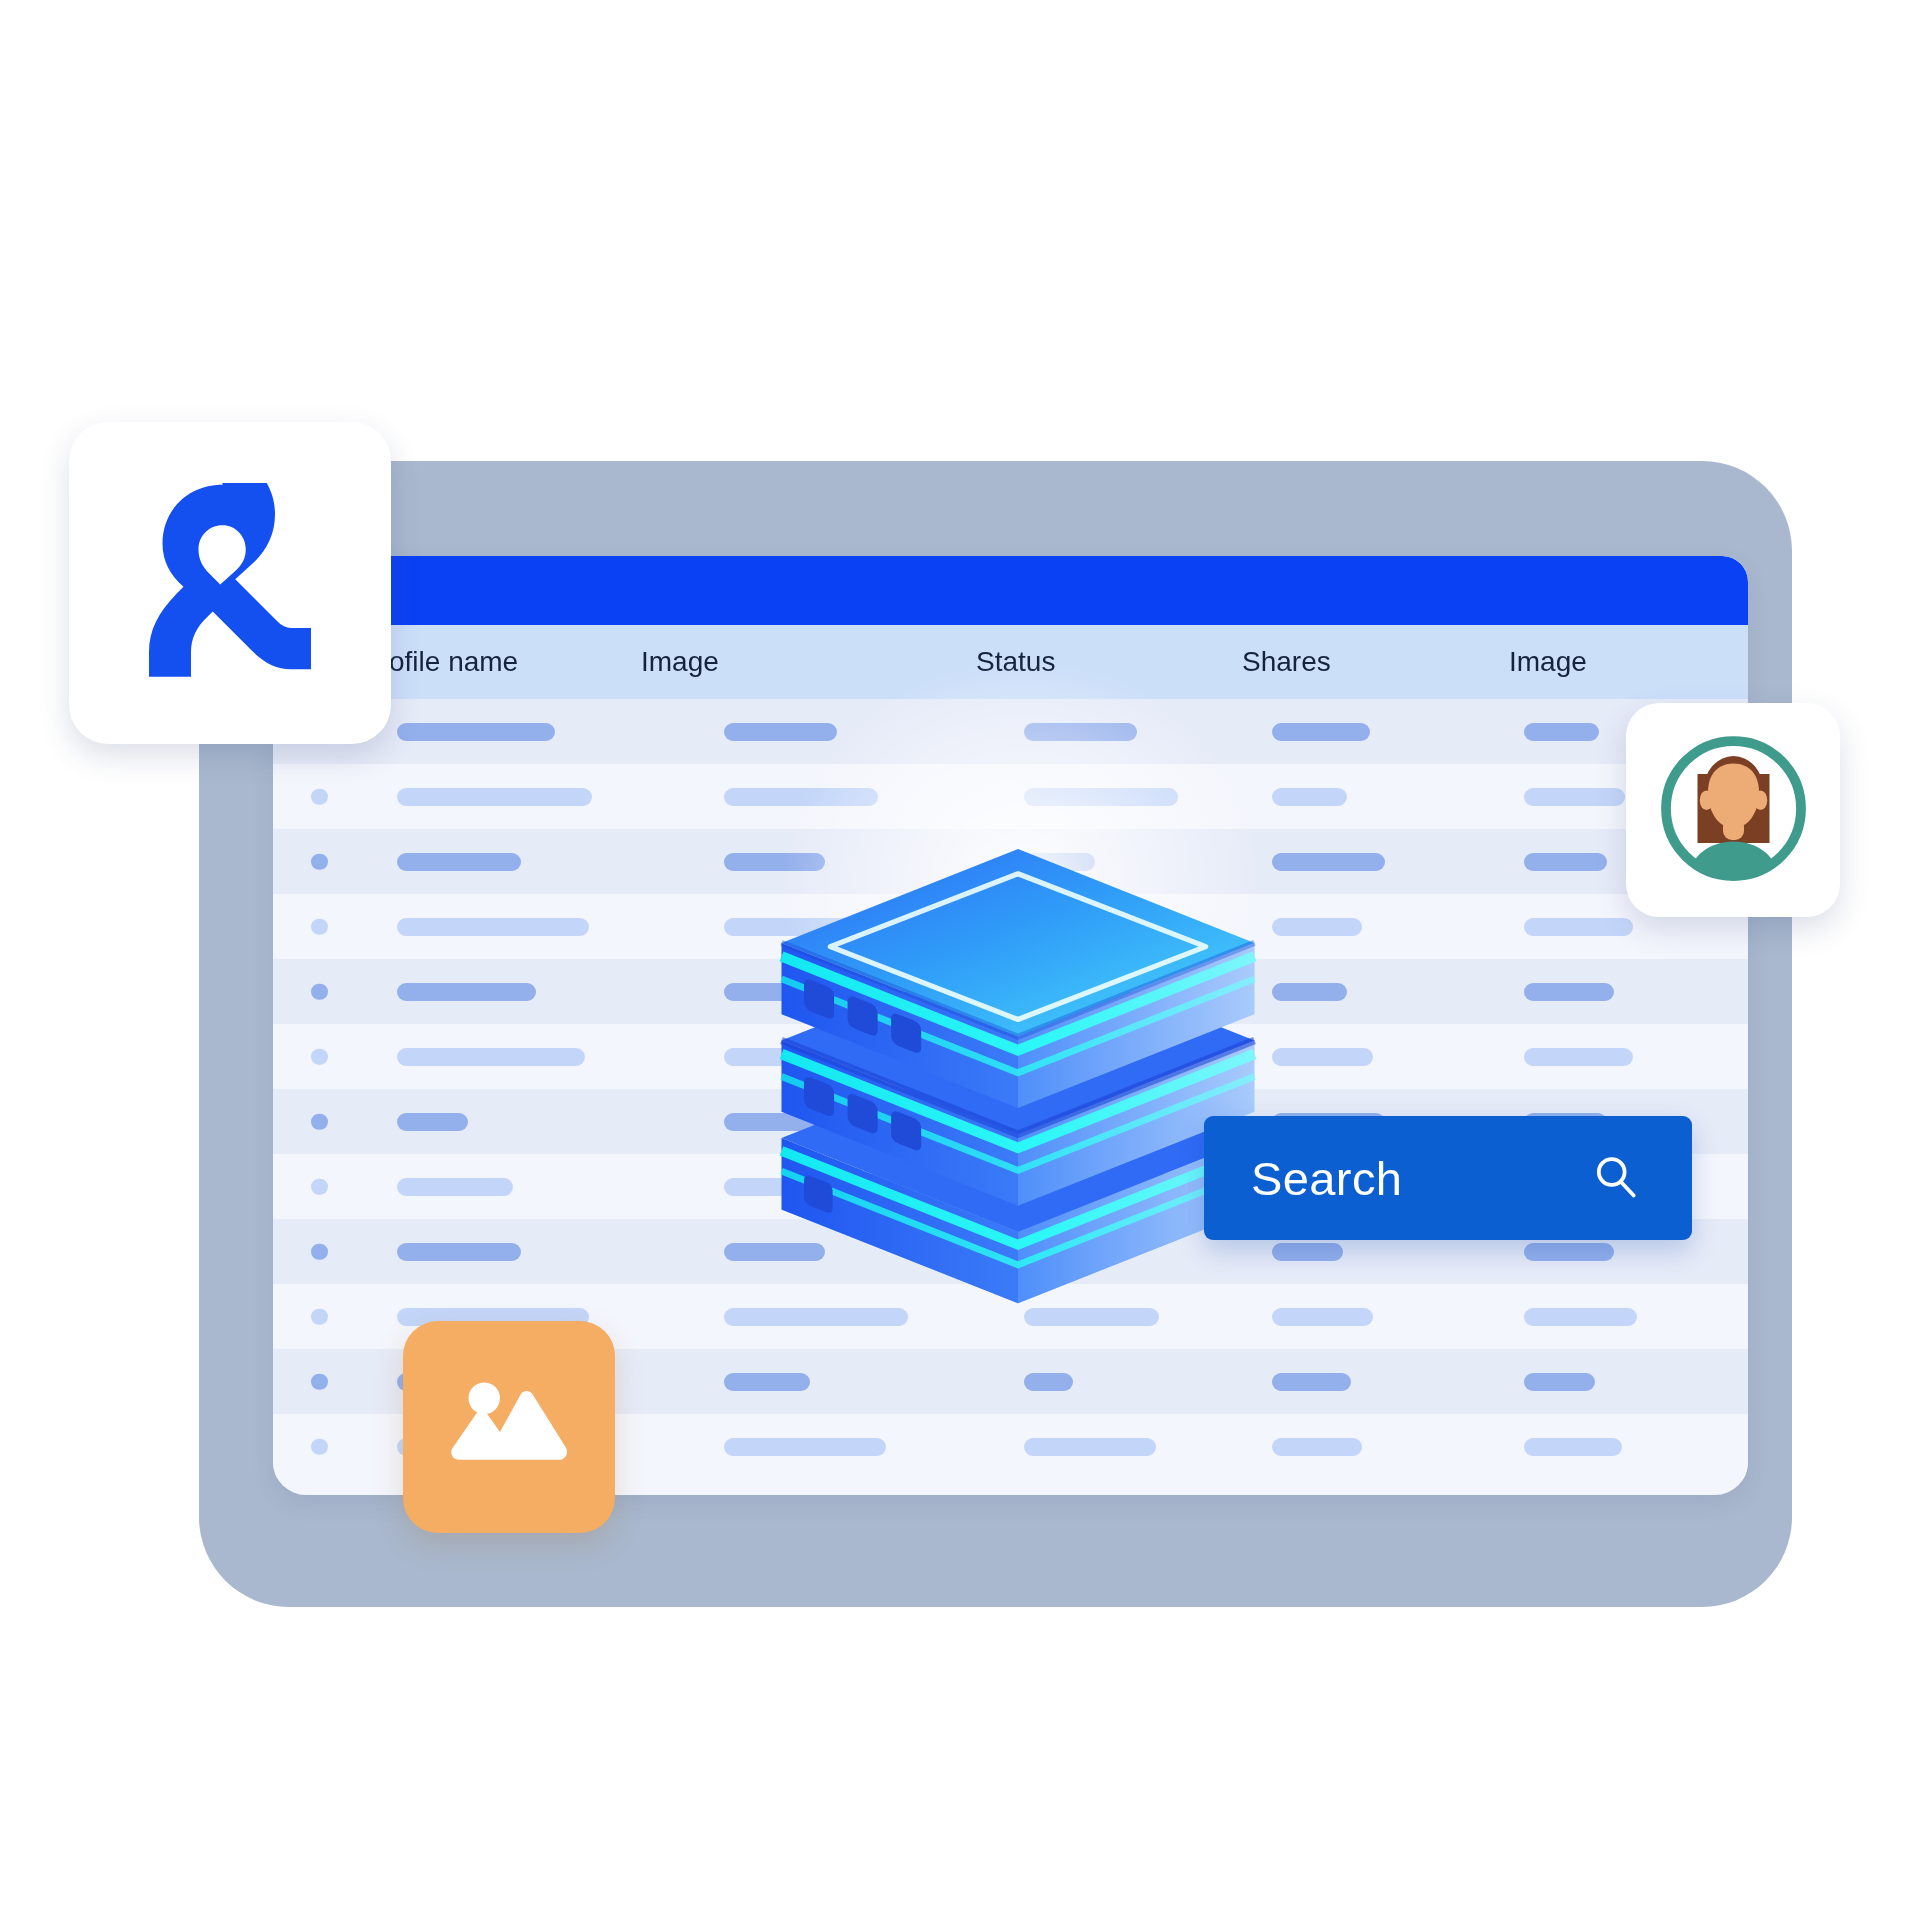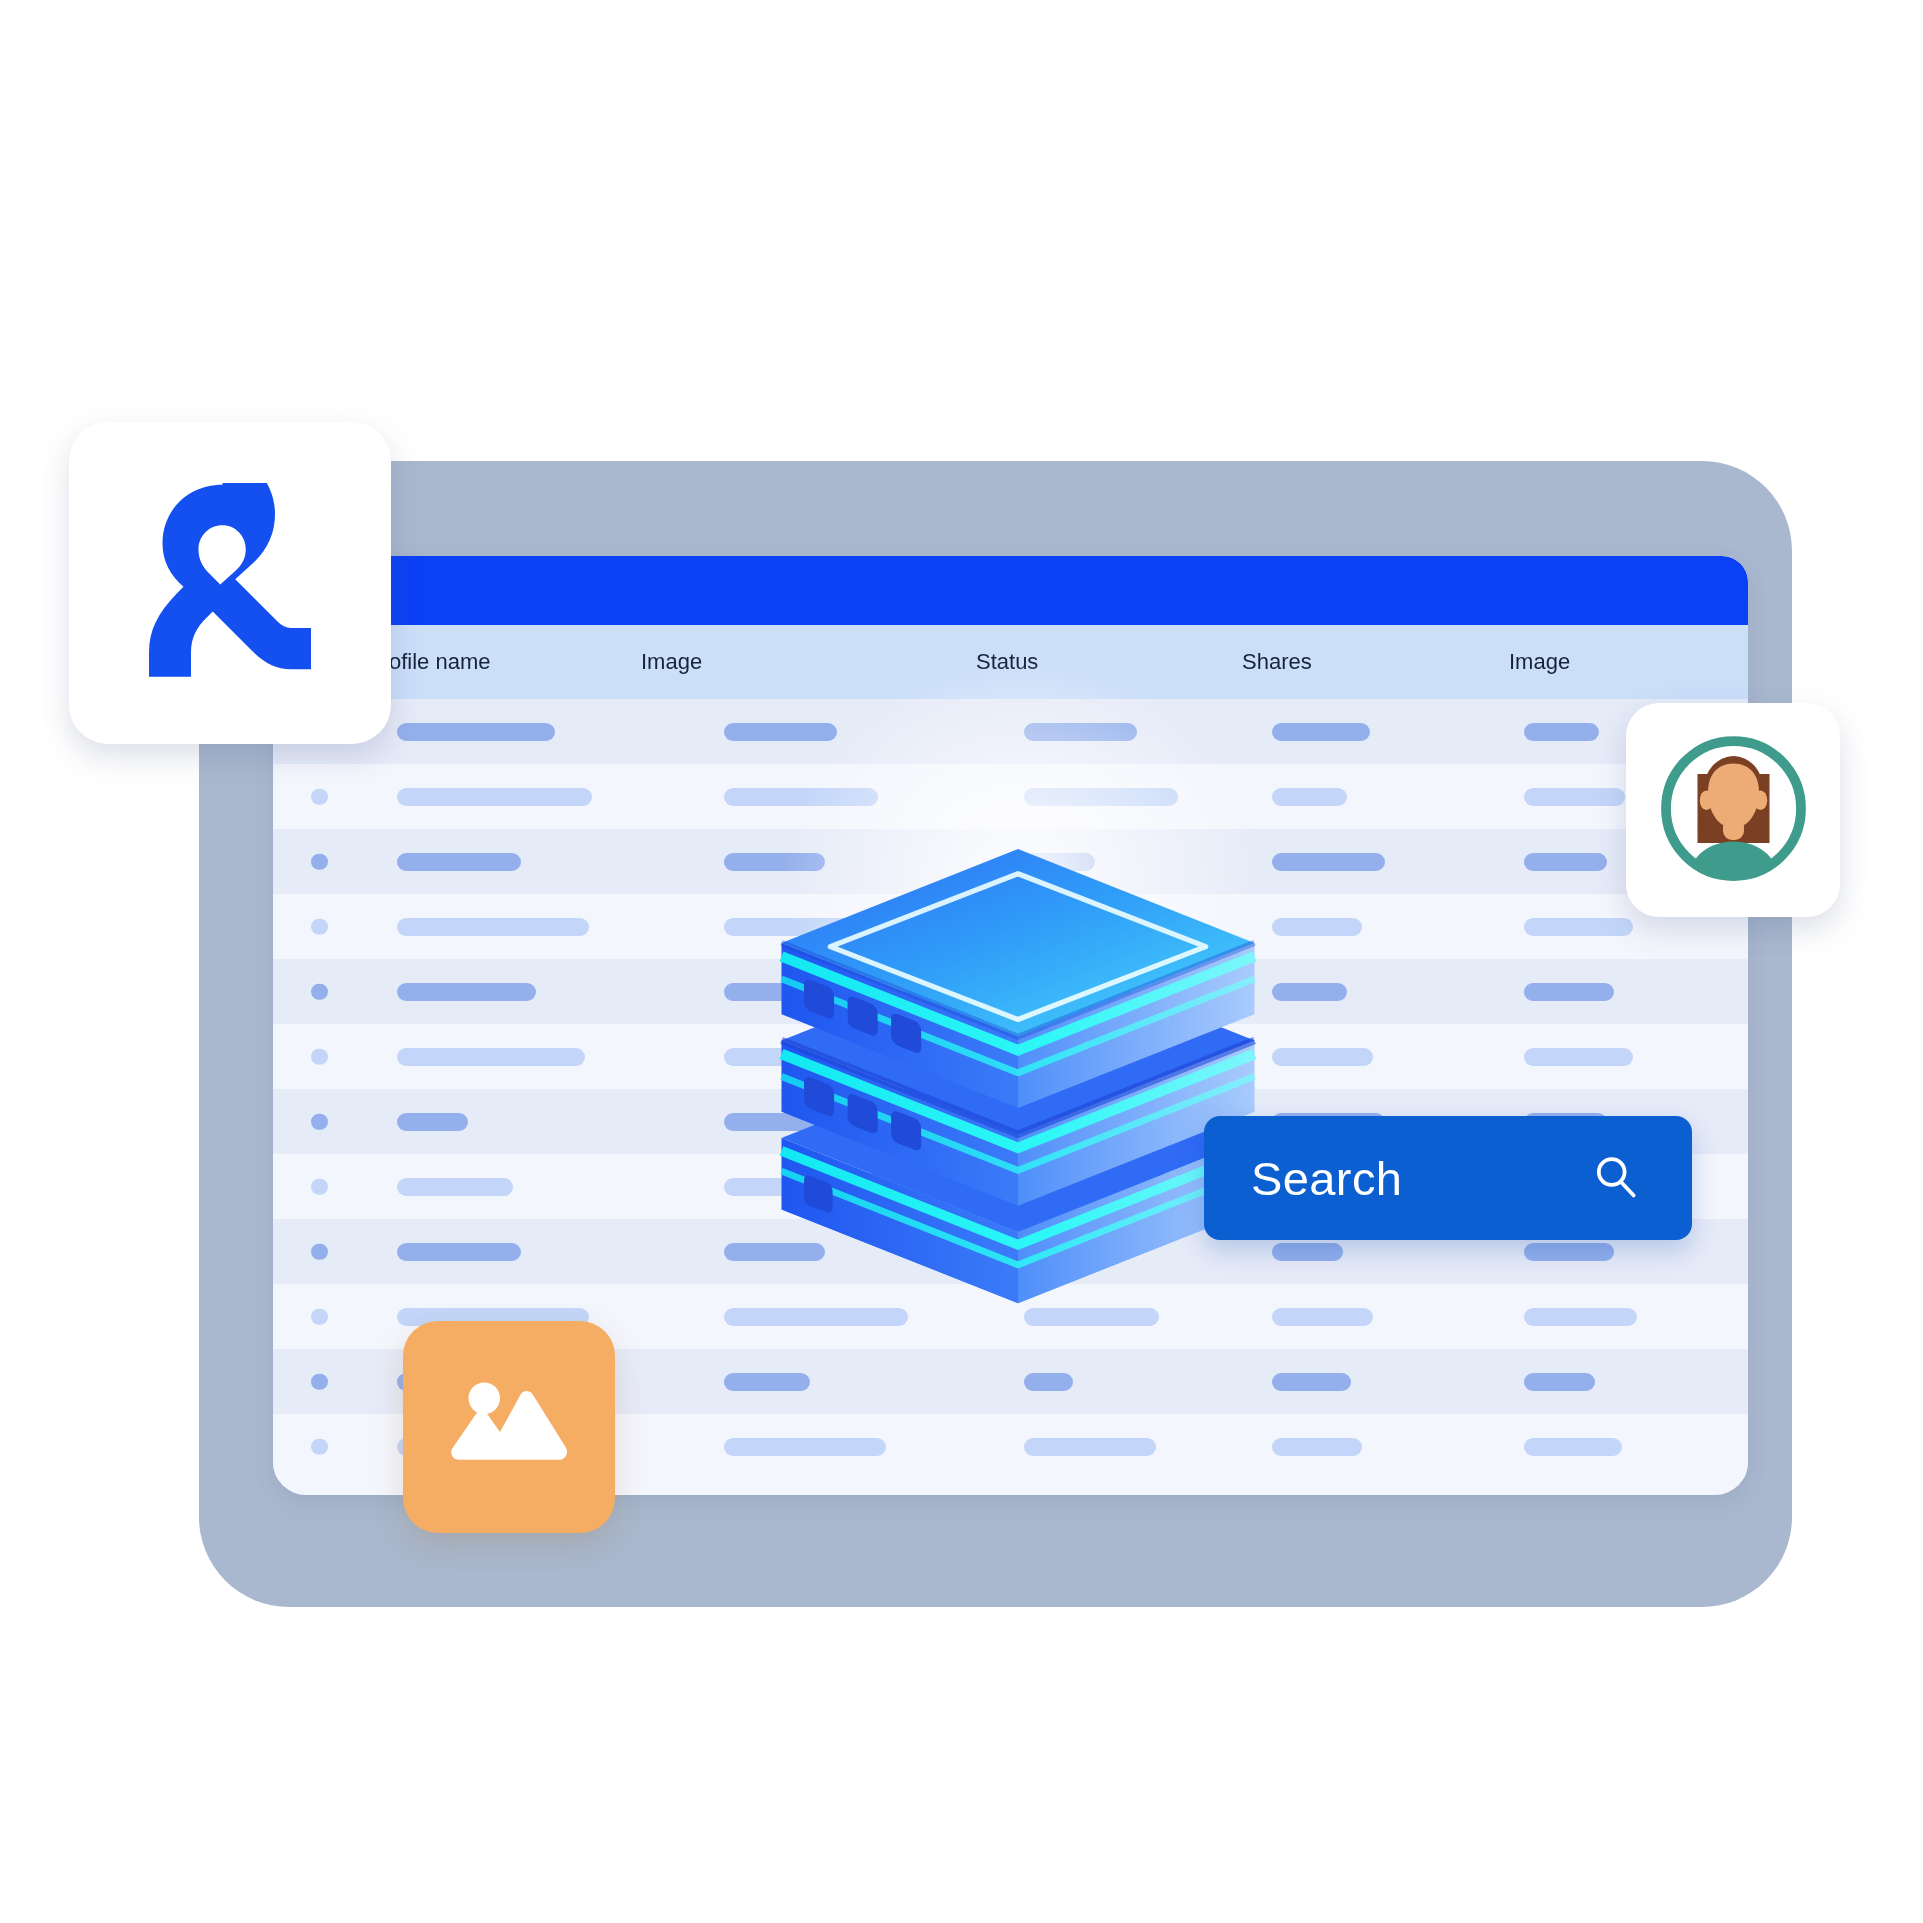--- a/index.html
+++ b/index.html
@@ -38,21 +38,21 @@
     background:#0b41f5;
     border-radius:25.6px 25.6px 0 0;
   }
   .thead{
     position:absolute; left:0; top:69px;
     width:100%; height:74px;
     background:#ccdff9;
     display:flex; align-items:center;
   }
   .th{
-    font-size:22px; color:#15233c; font-weight:400;
+    font-size:28px; color:#15233c; font-weight:400;
     position:absolute; white-space:nowrap;
   }
   .th-profile{ left:116px; }
   .th-image  { left:368px; }
   .th-status { left:703px; }
   .th-shares { left:969px; }
   .th-posts  { left:1236px; }
 
   
   .tbody{ position:absolute; left:0; top:143px; width:100%; bottom:0; }
@@ -98,21 +98,21 @@
 
   
   .stack{ position:absolute; left:774px; top:815px; width:488px; height:496px; z-index:25; }
 
   
   .search-btn{
     position:absolute;
     left:1204px; top:1116px;
     width:488px; height:124px;
     background:#0b5fd0;
-    border-radius:16px;
+    border-radius:9px;
     display:flex; align-items:center;
     box-shadow:0 10.5px 25.6px rgba(11,70,170,.22);
     z-index:40;
     cursor:pointer;
   }
   .search-label{
     color:#ffffff; font-size:47px; font-weight:500;
     margin-left:47px; letter-spacing:0.4px;
   }
   .search-icon{ position:absolute; right:53px; top:50%; transform:translateY(-50%); }

